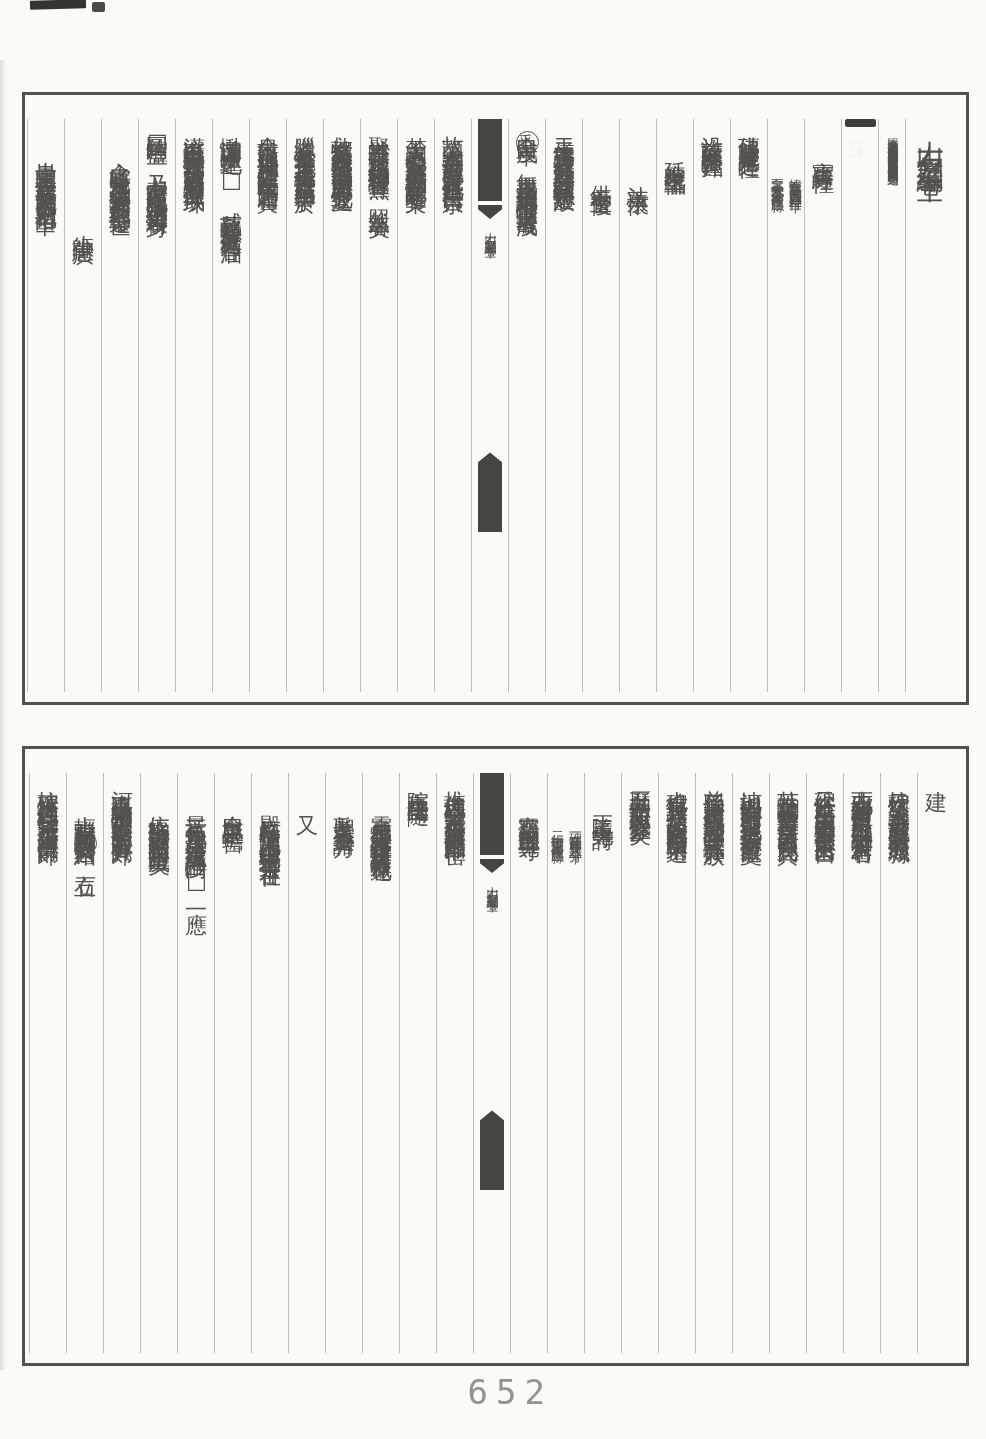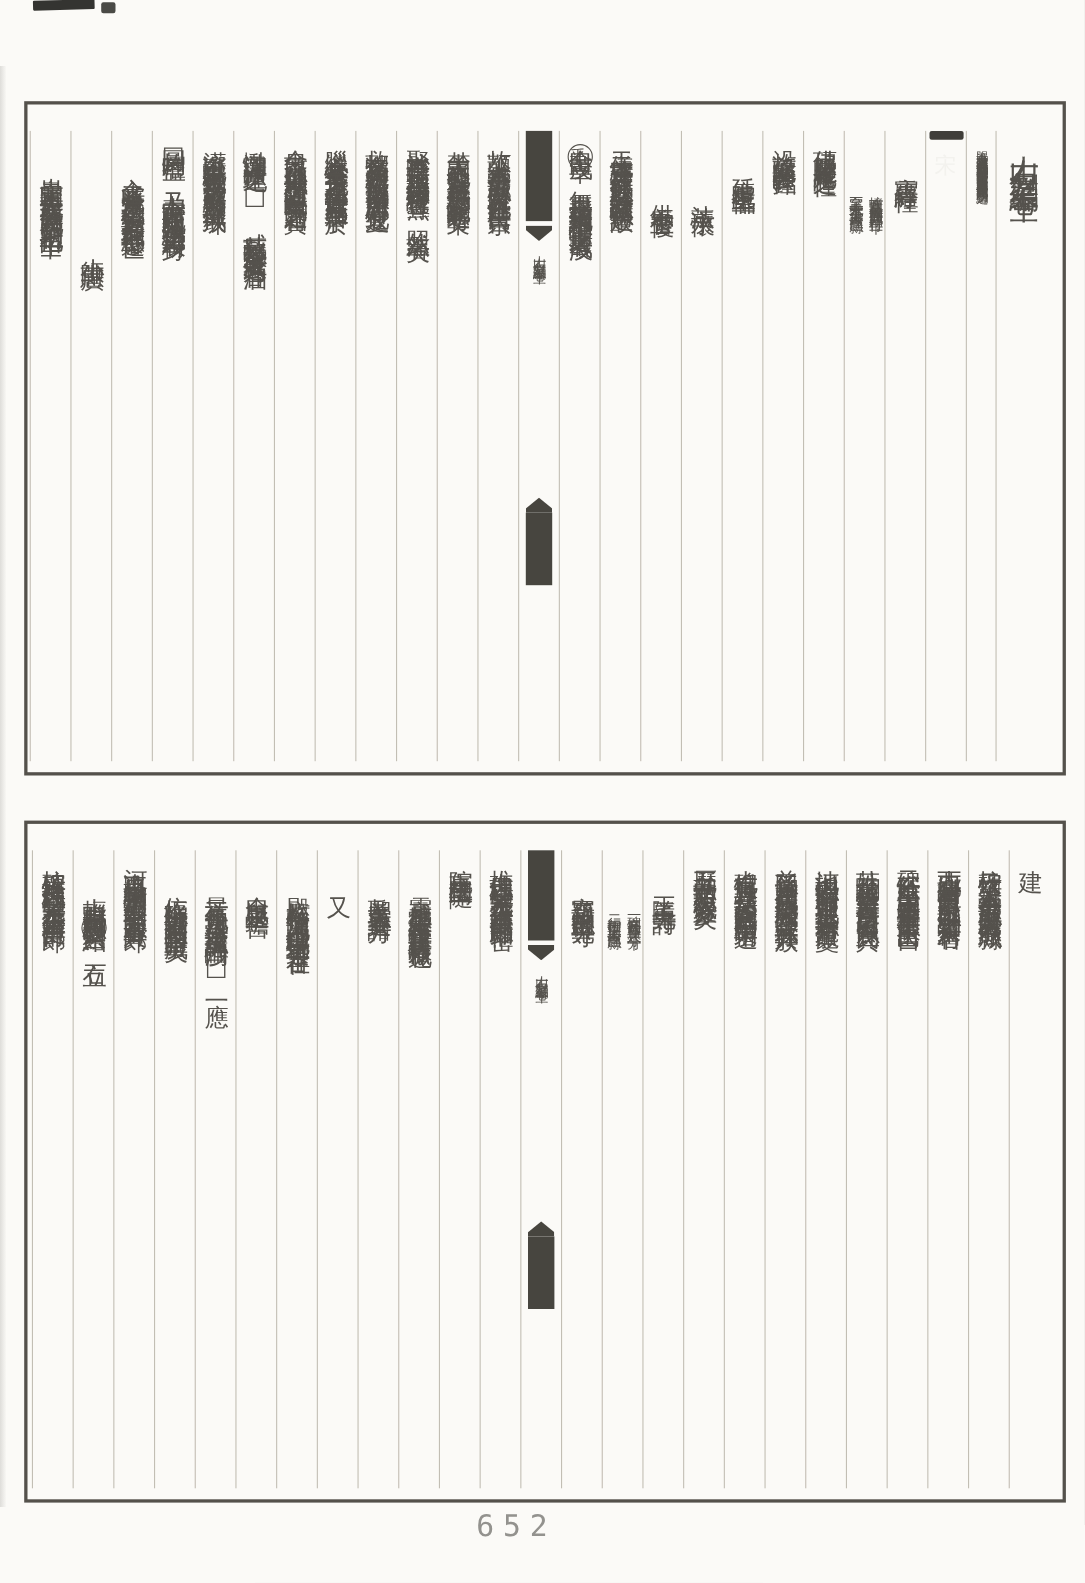--- a/index.html
+++ b/index.html
@@ -34,22 +34,22 @@
   .col.fold{writing-mode:horizontal-tb;display:flex;flex-direction:column;
             align-items:center;height:100%;padding-top:0!important;}
   .fold .bar{width:24px;background:var(--bar);}
   .fold .bar.b1{height:82px;} .fold .bar.b2{height:66px;}
   .fold .fish{width:24px;height:14px;background:var(--bar);}
   .fold .fish.down{clip-path:polygon(0 0,100% 0,100% 30%,50% 100%,0 30%);margin-top:4px;}
   .fold .fish.up{clip-path:polygon(50% 0,100% 70%,100% 100%,0 100%,0 70%);}
   .fold-title{writing-mode:vertical-rl;font-size:12px;letter-spacing:2px;
               color:var(--ink);margin:4px 0;line-height:normal;}
   .fold .sp1{flex:1.3;} .fold .sp2{flex:1;}
-  .page-number{position:absolute;left:433px;top:1372px;width:120px;text-align:left;
-               font-family:"DejaVu Sans Mono",monospace;font-size:27px;
+  .page-number{position:absolute;left:433px;top:1372px;width:120px;text-align:right;
+               font-family:"DejaVu Sans Mono",monospace;font-size:34px;
                letter-spacing:8px;color:var(--pagenum);}
 </style>
 </head>
 <body>
 
 <div class="page">
   <div class="smudge s1"></div>
   <div class="smudge s2"></div>
   <div class="streak"></div>
 

